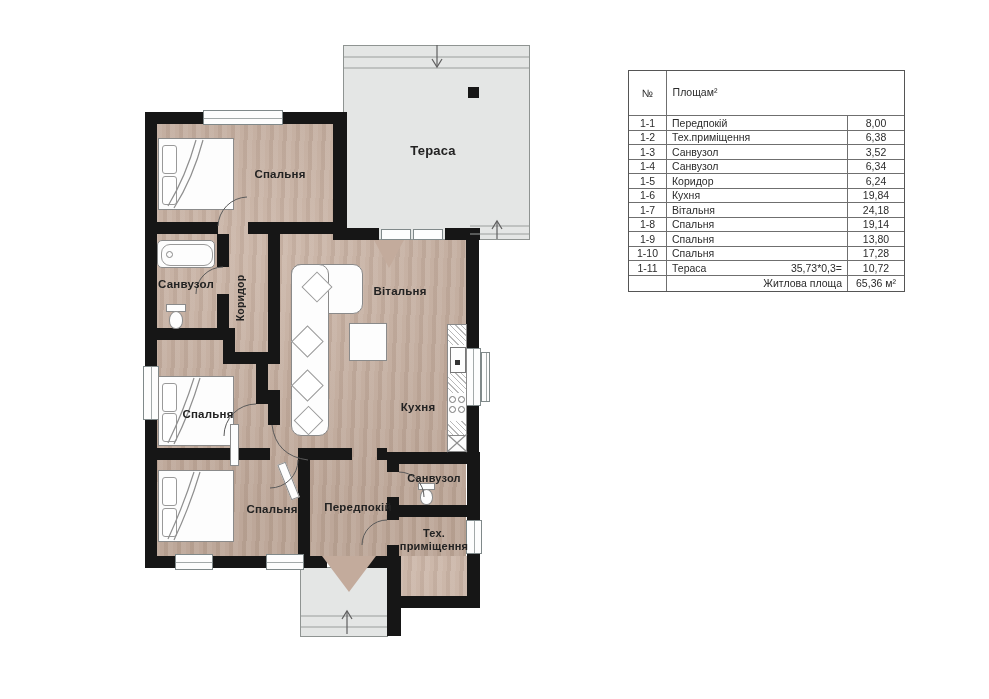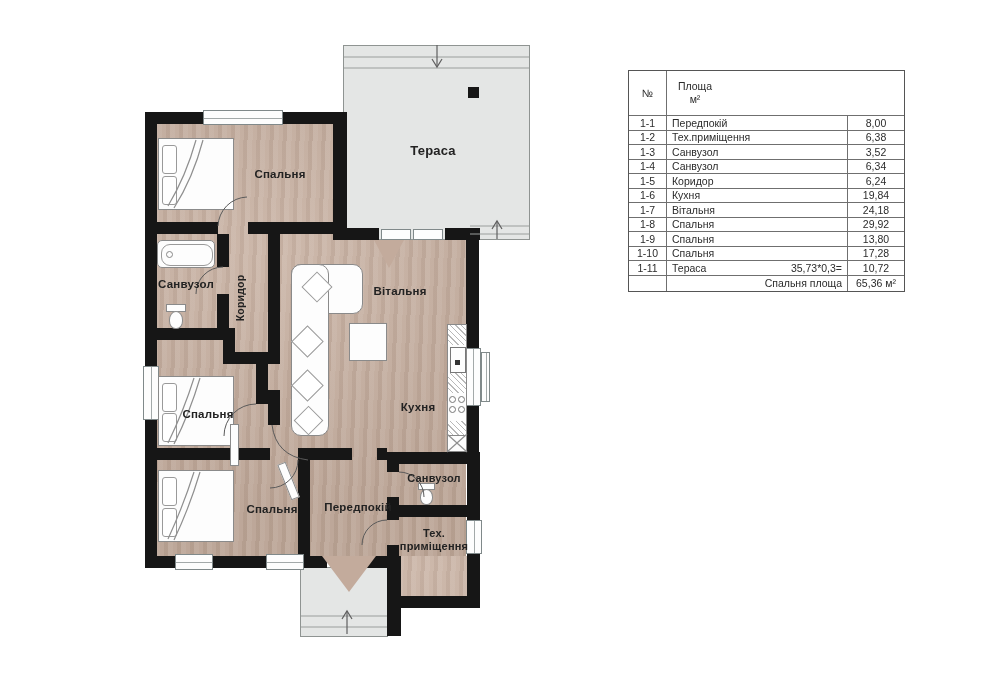--- a/index.html
+++ b/index.html
@@ -39,21 +39,21 @@
   .trow{display:flex;height:13.5px;border-top:1px solid #6f6f6f;}
   .trow.sum{height:15px;}
   .c{display:flex;align-items:center;justify-content:center;box-sizing:border-box;
      border-right:1px solid #6f6f6f;overflow:hidden;}
   .c.num{width:38px;flex:none;}
   .c.name{flex:1;justify-content:flex-start;padding:0 5px;}
   .c.name.right{justify-content:flex-end;}
   .c.area{width:56px;flex:none;border-right:none;}
   .note{margin-left:auto;padding-left:4px;}
   .thead .c{font-size:10.5px;text-align:center;}
-  .hdr2{display:flex;flex-direction:column;align-items:center;line-height:1.25;}
+  .hdr2{display:flex;flex-direction:row;align-items:center;line-height:1.25;}
 </style>
 </head>
 <body>
 
 <div class="canvas">
 
   <div class="abs" style="left:0;top:0;width:620px;height:699px;">
 
     <div class="floor" style="left:157px;top:124px;width:309px;height:432px;"></div>
     <div class="floor" style="left:399px;top:556px;width:68px;height:40px;"></div>
@@ -278,21 +278,21 @@
           <div class="c name">
             <div class="">Вітальня</div>
           </div>
           <div class="c area">24,18</div>
         </div>
         <div class="trow">
           <div class="c num">1-8</div>
           <div class="c name">
             <div class="">Спальня</div>
           </div>
-          <div class="c area">29,92</div>
+          <div class="c area">19,14</div>
         </div>
         <div class="trow">
           <div class="c num">1-9</div>
           <div class="c name">
             <div class="">Спальня</div>
           </div>
           <div class="c area">13,80</div>
         </div>
         <div class="trow">
           <div class="c num">1-10</div>
@@ -304,19 +304,19 @@
         <div class="trow">
           <div class="c num">1-11</div>
           <div class="c name">
             <div class="">Тераса</div>
             <div class="note">35,73*0,3=</div>
           </div>
           <div class="c area">10,72</div>
         </div>
         <div class="trow sum">
           <div class="c num"></div>
-          <div class="c name right">Спальня площа</div>
+          <div class="c name right">Житлова площа</div>
           <div class="c area">65,36 м²</div>
         </div>
       </div>
   </div>
 
 </div>
 
 </body></html>

